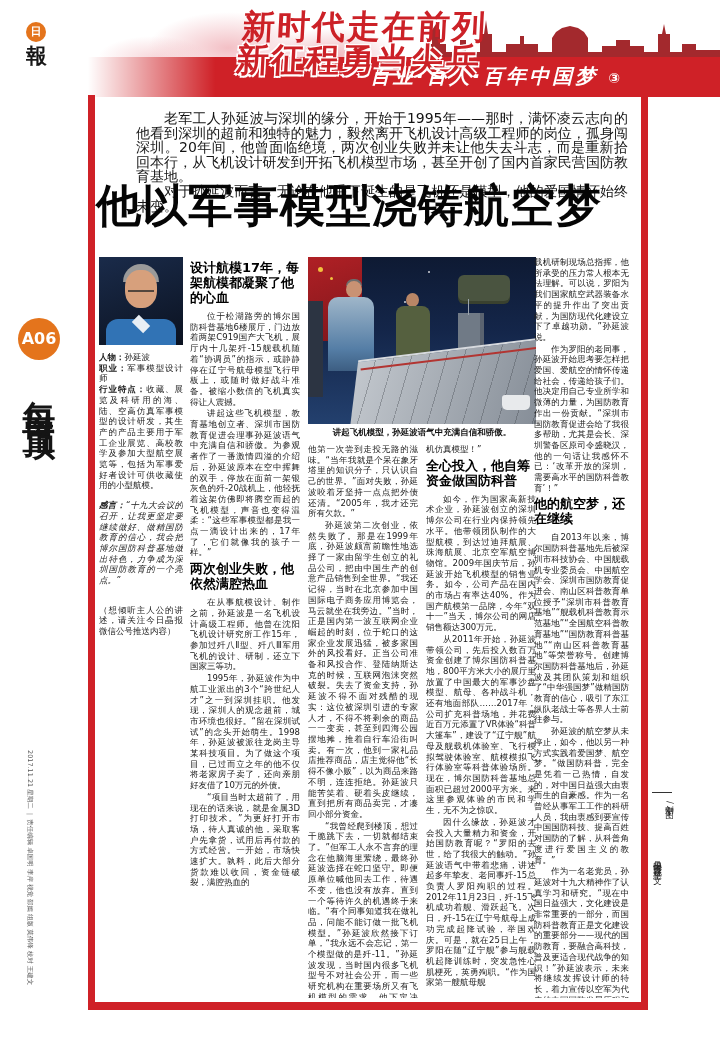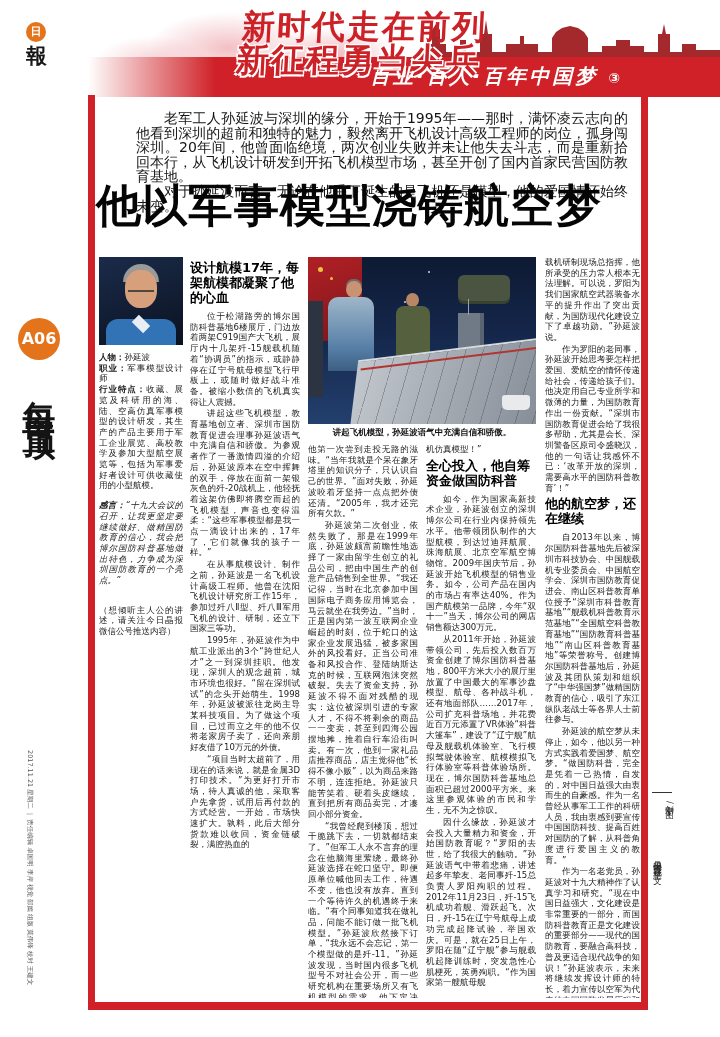--- a/index.html
+++ b/index.html
@@ -66,21 +66,21 @@
             background:linear-gradient(160deg,#1a2b4a,#0b1220);overflow:hidden;}
   .p-hair{left:24px;top:7px;width:36px;height:18px;background:#9a9a9a;border-radius:18px 18px 0 0;}
   .p-face{left:26px;top:13px;width:32px;height:38px;background:#d7a07c;border-radius:45%;}
   .p-glasses{left:29px;top:28px;width:26px;height:5px;border-bottom:2px solid rgba(40,40,40,.75);}
   .p-shirt{left:7px;top:62px;width:70px;height:26px;background:#3173b5;border-radius:12px 12px 0 0;}
   .p-collar{left:34px;top:62px;width:16px;height:10px;background:#e8eef4;transform:rotate(45deg);}
 
   .colB{left:190px;top:257px;width:110px;height:741px;}
   .colC{left:308px;top:444px;width:110px;height:554px;}
   .colD{left:426px;top:444px;width:110px;height:554px;}
-  .colE{left:545px;top:257px;width:95px;height:741px;}
+  .colE{left:534px;top:257px;width:95px;height:741px;}
 
   
   .mainphoto{position:absolute;left:308px;top:257px;width:228px;height:167px;overflow:hidden;
              background:linear-gradient(180deg,#0e1a33 0%,#14264a 45%,#23406e 100%);}
   .m-flag{left:0;top:0;width:54px;height:84px;background:linear-gradient(160deg,#b02025,#7e161b);}
   .m-star{width:5px;height:5px;border-radius:50%;background:#f2c23d;}
   .s1{left:10px;top:10px;} .s2{left:22px;top:20px;width:3px;height:3px;}
   .m-spark{width:2px;height:2px;border-radius:50%;background:rgba(255,255,255,.8);}
   .k1{left:120px;top:14px;} .k2{left:170px;top:30px;} .k3{left:96px;top:44px;}
   .m-tank{left:150px;top:18px;width:52px;height:26px;background:#4a5440;border-radius:6px;box-shadow:0 3px 0 #39412f;}
@@ -161,20 +161,21 @@
     <div class="bio-line"><b>职业：</b><span>军事模型设计师</span></div>
     <div class="bio-line"><b>行业特点：</b><span>收藏、展览及科研用的海、陆、空高仿真军事模型的设计研发，其生产的产品主要用于军工企业展览、高校教学及参加大型航空展览等，包括为军事爱好者设计可供收藏使用的小型航模。</span></div>
     <div class="bio-quote"><b>感言：</b><span>“十九大会议的召开，让我更坚定要继续做好、做精国防教育的信心，我会把博尔国防科普基地做出特色，力争成为深圳国防教育的一个亮点。”</span></div>
     <div class="bio-note">（想倾听主人公的讲述，请关注今日晶报微信公号推送内容）</div>
   </div>
 
   <div class="col colB">
     <div class="subhead">设计航模17年，每架航模都凝聚了他的心血</div>
     <div class="para">位于松湖路旁的博尔国防科普基地6楼展厅，门边放着两架C919国产大飞机，展厅内十几架歼-15舰载机随着“协调员”的指示，或静静停在辽宁号航母模型飞行甲板上，或随时做好战斗准备。被缩小数倍的飞机真实得让人震撼。</div>
     <div class="para">讲起这些飞机模型，教育基地创立者、深圳市国防教育促进会理事孙延波语气中充满自信和骄傲。为参观者作了一番激情四溢的介绍后，孙延波原本在空中挥舞的双手，停放在面前一架银灰色的歼-20战机上，他轻抚着这架仿佛即将腾空而起的飞机模型，声音也变得温柔：“这些军事模型都是我一点一滴设计出来的，17年了，它们就像我的孩子一样。”</div>
+    <div class="subhead">两次创业失败，他依然满腔热血</div>
     <div class="para">在从事航模设计、制作之前，孙延波是一名飞机设计高级工程师。他曾在沈阳飞机设计研究所工作15年，参加过歼八Ⅱ型、歼八Ⅲ军用飞机的设计、研制，还立下国家三等功。</div>
     <div class="para">1995年，孙延波作为中航工业派出的3个“跨世纪人才”之一到深圳挂职。他发现，深圳人的观念超前，城市环境也很好。“留在深圳试试”的念头开始萌生。1998年，孙延波被派往龙岗主导某科技项目。为了做这个项目，已过而立之年的他不仅将老家房子卖了，还向亲朋好友借了10万元的外债。</div>
     <div class="para">“项目当时太超前了，用现在的话来说，就是金属3D打印技术。”为更好打开市场，待人真诚的他，采取客户先拿货，试用后再付款的方式经营。一开始，市场快速扩大。孰料，此后大部分货款难以收回，资金链破裂，满腔热血的</div>
   </div>
 
   <div class="mainphoto">
     <i class="m-flag"></i>
     <i class="m-star s1"></i>
     <i class="m-star s2"></i>
     <i class="m-spark k1"></i>

